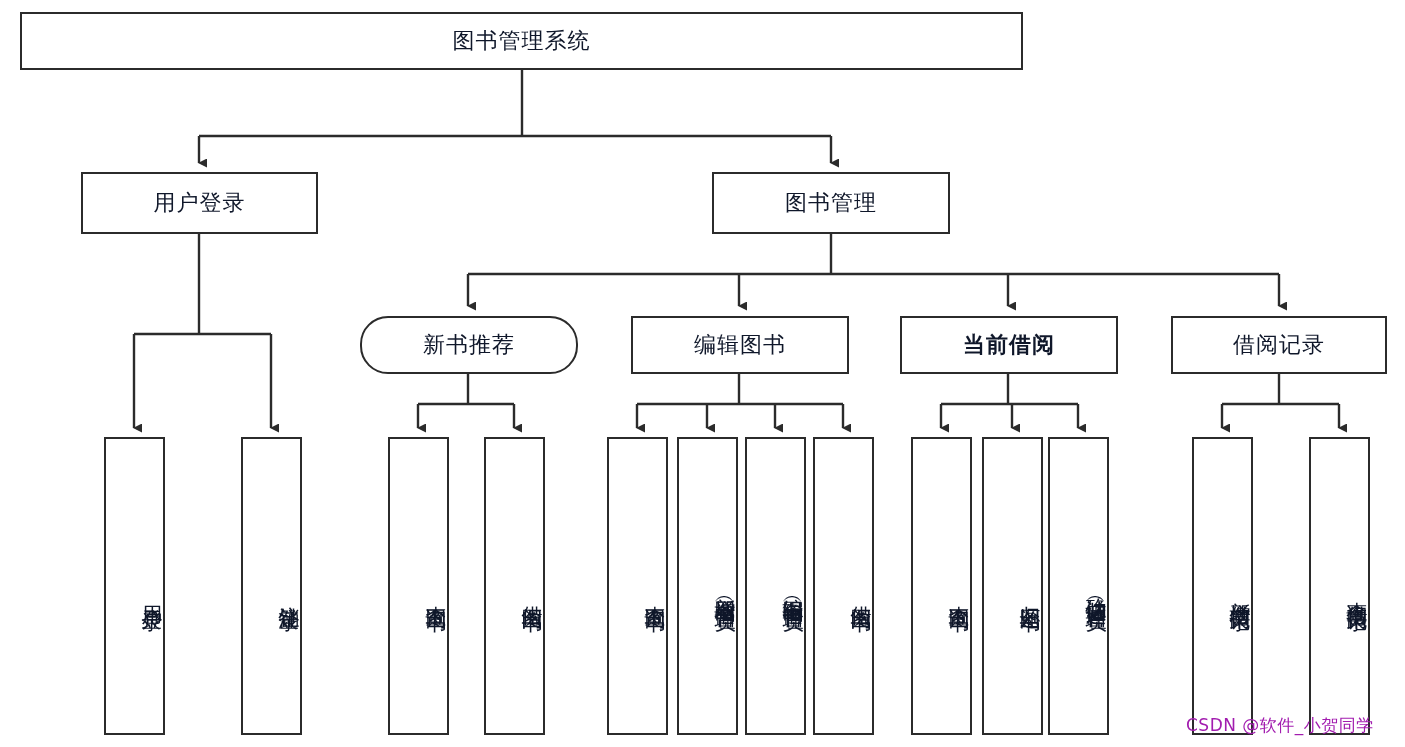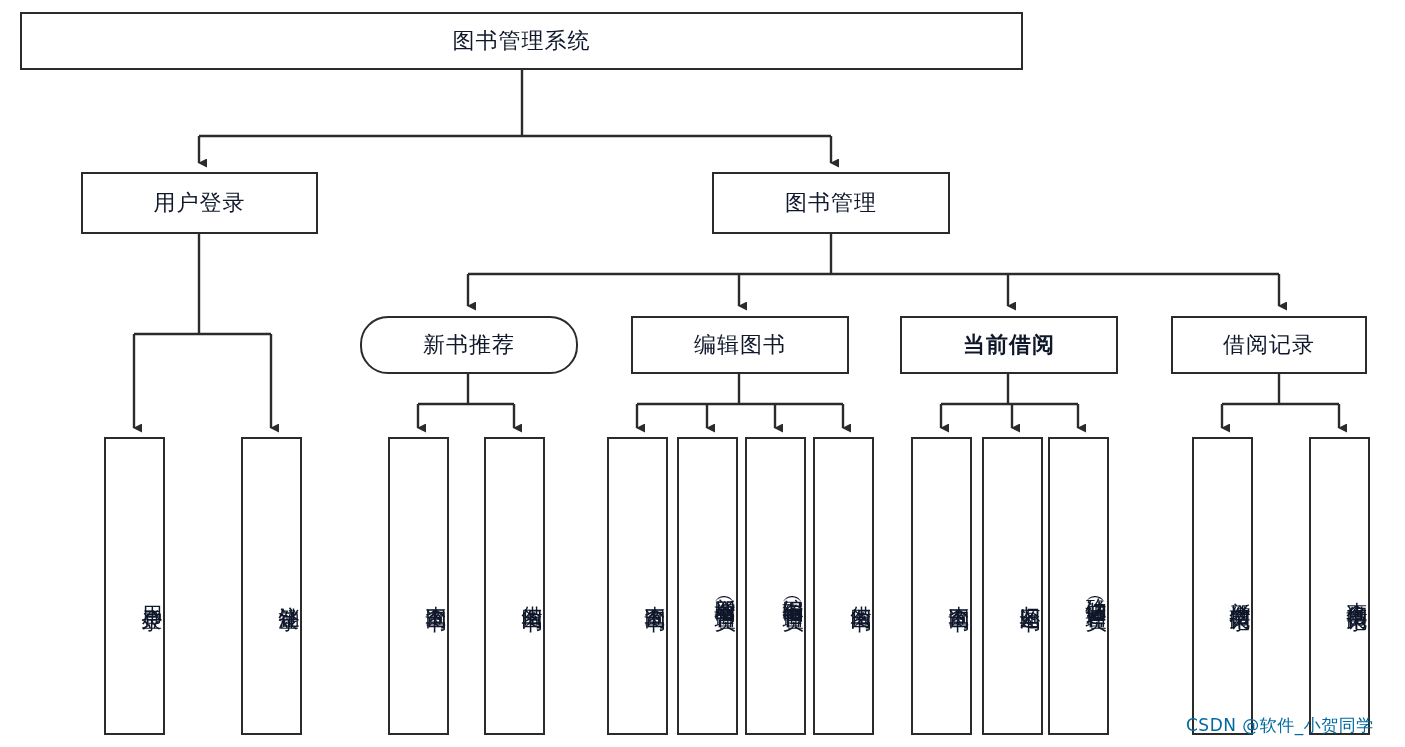--- a/index.html
+++ b/index.html
@@ -55,21 +55,21 @@
     writing-mode: vertical-rl;
     text-orientation: upright;
     line-height: 1.08;
     white-space: nowrap;
   }
   .watermark {
     position: absolute;
     left: 1186px;
     top: 714px;
     font-size: 17px;
-    color: #0369a1;
+    color: #a21caf;
     letter-spacing: 0.5px;
     white-space: nowrap;
     user-select: none;
   }
 </style>
 </head>
 <body>
 
 <div id="diagram-root">
 
@@ -140,21 +140,21 @@
   </div>
 
   <div class="node horiz" style="left:631px; top:316px; width:218px; height:58px;">
     <span class="label">编辑图书</span>
   </div>
 
   <div class="node horiz" style="left:900px; top:316px; width:218px; height:58px;font-weight:bold;">
     <span class="label">当前借阅</span>
   </div>
 
-  <div class="node horiz" style="left:1171px; top:316px; width:196px; height:58px;">
+  <div class="node horiz" style="left:1171px; top:316px; width:216px; height:58px;">
     <span class="label">借阅记录</span>
   </div>
 
   <div class="node vert" style="left:104px; top:437px; width:61px; height:298px;">
     <span class="label">用户登录</span>
   </div>
 
   <div class="node vert" style="left:241px; top:437px; width:61px; height:298px;">
     <span class="label">注销登录</span>
   </div>

